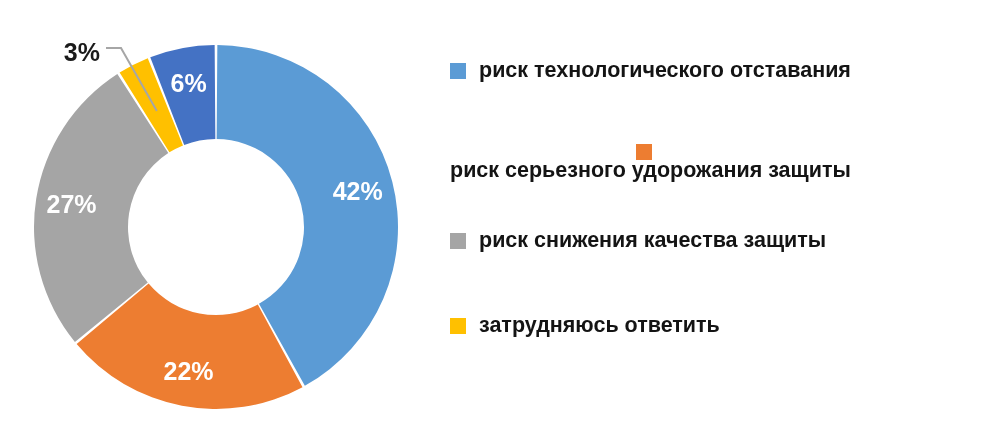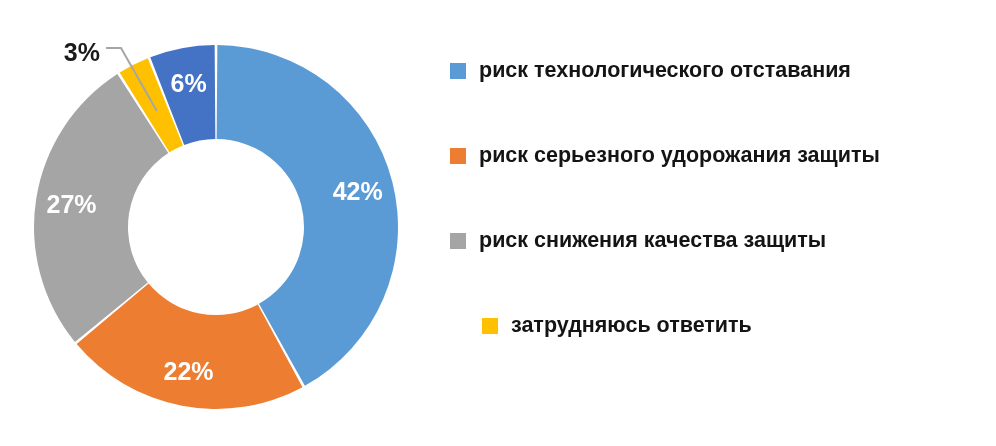--- a/index.html
+++ b/index.html
@@ -100,27 +100,27 @@
           <text x="188.58986130240007" y="83.31102096340746" text-anchor="middle" dominant-baseline="central" class="slice-label" fill="#ffffff">6%</text>
         </g>
     </svg>
   </div>
 
   <div id="legend">
       <div class="legend-item" style="top: 59px;">
         <span class="legend-swatch" style="background: rgb(91, 155, 213);"></span>
         <span class="legend-label">риск технологического отставания</span>
       </div>
-      <div class="legend-item" style="top: 144px;">
+      <div class="legend-item" style="top: 144px; flex-direction: column;">
         <span class="legend-swatch" style="background: rgb(237, 125, 49);"></span>
         <span class="legend-label">риск серьезного удорожания защиты</span>
       </div>
       <div class="legend-item" style="top: 229px;">
         <span class="legend-swatch" style="background: rgb(165, 165, 165);"></span>
         <span class="legend-label">риск снижения качества защиты</span>
       </div>
-      <div class="legend-item" style="top: 314px; margin-left: 32px;">
+      <div class="legend-item" style="top: 314px;">
         <span class="legend-swatch" style="background: rgb(255, 192, 0);"></span>
         <span class="legend-label">затрудняюсь ответить</span>
       </div>
     </div>
 
 </div>
 
 </body></html>

